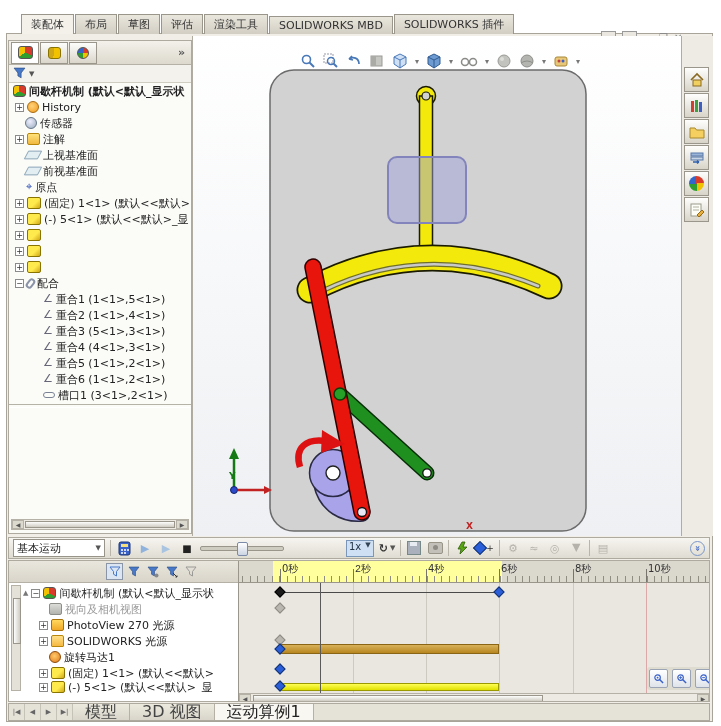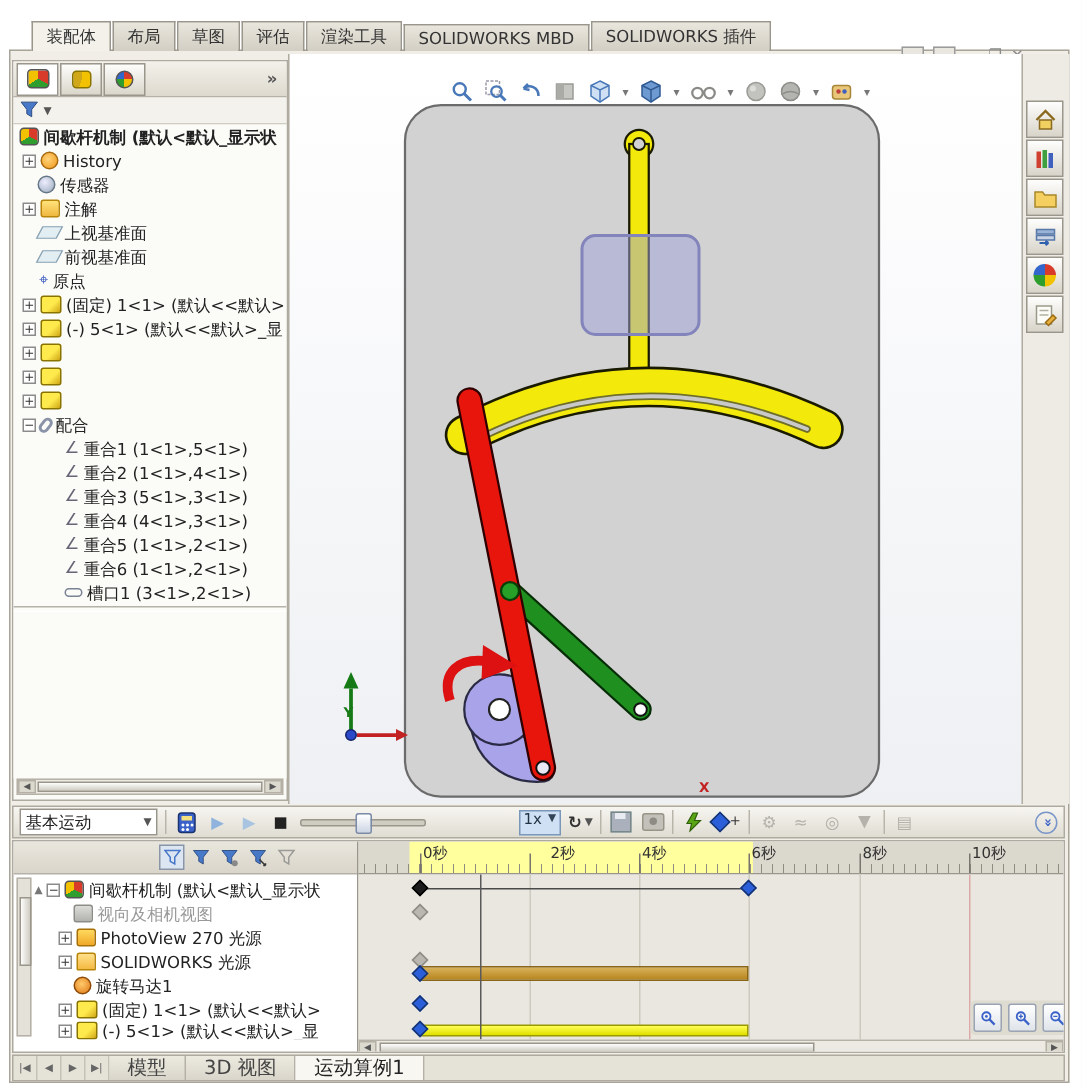--- a/index.html
+++ b/index.html
@@ -92,21 +92,21 @@
   .vscroll{position:absolute;left:2px;top:24px;width:10px;height:106px;background:#e4e1d8;border:1px solid #b5b1a7;box-sizing:border-box;}
   .vthumb{position:absolute;left:1px;top:12px;width:6px;height:44px;background:linear-gradient(90deg,#fdfdfc,#cfccc2);border:1px solid #9a968c;}
   .hscroll{position:absolute;left:230px;top:132px;width:470px;height:10px;background:#eceae2;border-top:1px solid #b5b1a7;box-sizing:border-box;}
   .hthumb{position:absolute;left:14px;top:1px;width:290px;height:7px;background:linear-gradient(#fdfdfc,#cfccc2);border:1px solid #9a968c;box-sizing:border-box;}
   .scrollarrow{position:absolute;top:0px;width:12px;height:9px;font-size:6px;color:#555;display:flex;align-items:center;justify-content:center;background:#dcd9cf;border:1px solid #b5b1a7;box-sizing:border-box;}
   .zoombtns{position:absolute;left:408px;top:84px;display:flex;gap:4px;background:#dedbd1;padding:2px;border-radius:3px;}
   .zbtn{width:17px;height:17px;background:linear-gradient(#ffffff,#dfe4ea);border:1px solid #9aa4b5;border-radius:2px;display:flex;align-items:center;justify-content:center;}
   
   .btabs{left:8px;top:703px;width:702px;height:18px;background:#e5e2d8;border:1px solid #aeaaa0;display:flex;align-items:stretch;box-sizing:border-box;}
   .navb{width:15px;border-right:1px solid #c5c2b8;display:flex;align-items:center;justify-content:center;font-size:7px;color:#666;}
-  .btab{padding:1px 12px;border-right:1px solid #b5b1a7;display:flex;align-items:center;font-size:13px;color:#444;background:linear-gradient(#eceadf,#d9d5ca);}
+  .btab{padding:1px 12px;border-right:1px solid #b5b1a7;display:flex;align-items:center;font-size:16px;color:#444;background:linear-gradient(#eceadf,#d9d5ca);}
   .btab.active{background:#f8f7f2;color:#222;}
   .playglyph{color:#8fb3dc;font-size:11px;}
 </style>
 </head>
 <body>
 
 <div id="app">
 
   <div class="abs frame"></div>
 
@@ -547,21 +547,21 @@
     <div class="ruler">
       <div class="ruleryellow"></div>
       <div class="rticks"></div>
       <div class="majtick" style="left:41px;"></div>
       <div class="majtick" style="left:114px;"></div>
       <div class="majtick" style="left:187px;"></div>
       <div class="majtick" style="left:260px;"></div>
       <div class="majtick" style="left:334px;"></div>
       <div class="majtick" style="left:407px;"></div>
       <span class="rlabel" style="left:43px;">0秒</span>
-      <span class="rlabel" style="left:128px;">2秒</span>
+      <span class="rlabel" style="left:116px;font-family:Liberation Mono, monospace;">2秒</span>
       <span class="rlabel" style="left:189px;">4秒</span>
       <span class="rlabel" style="left:262px;">6秒</span>
       <span class="rlabel" style="left:336px;">8秒</span>
       <span class="rlabel" style="left:409px;">10秒</span>
     </div>
 
     <div class="tlarea">
       <div class="gridv" style="left:114px;"></div>
       <div class="gridv" style="left:187px;"></div>
       <div class="gridv" style="left:260px;"></div>

